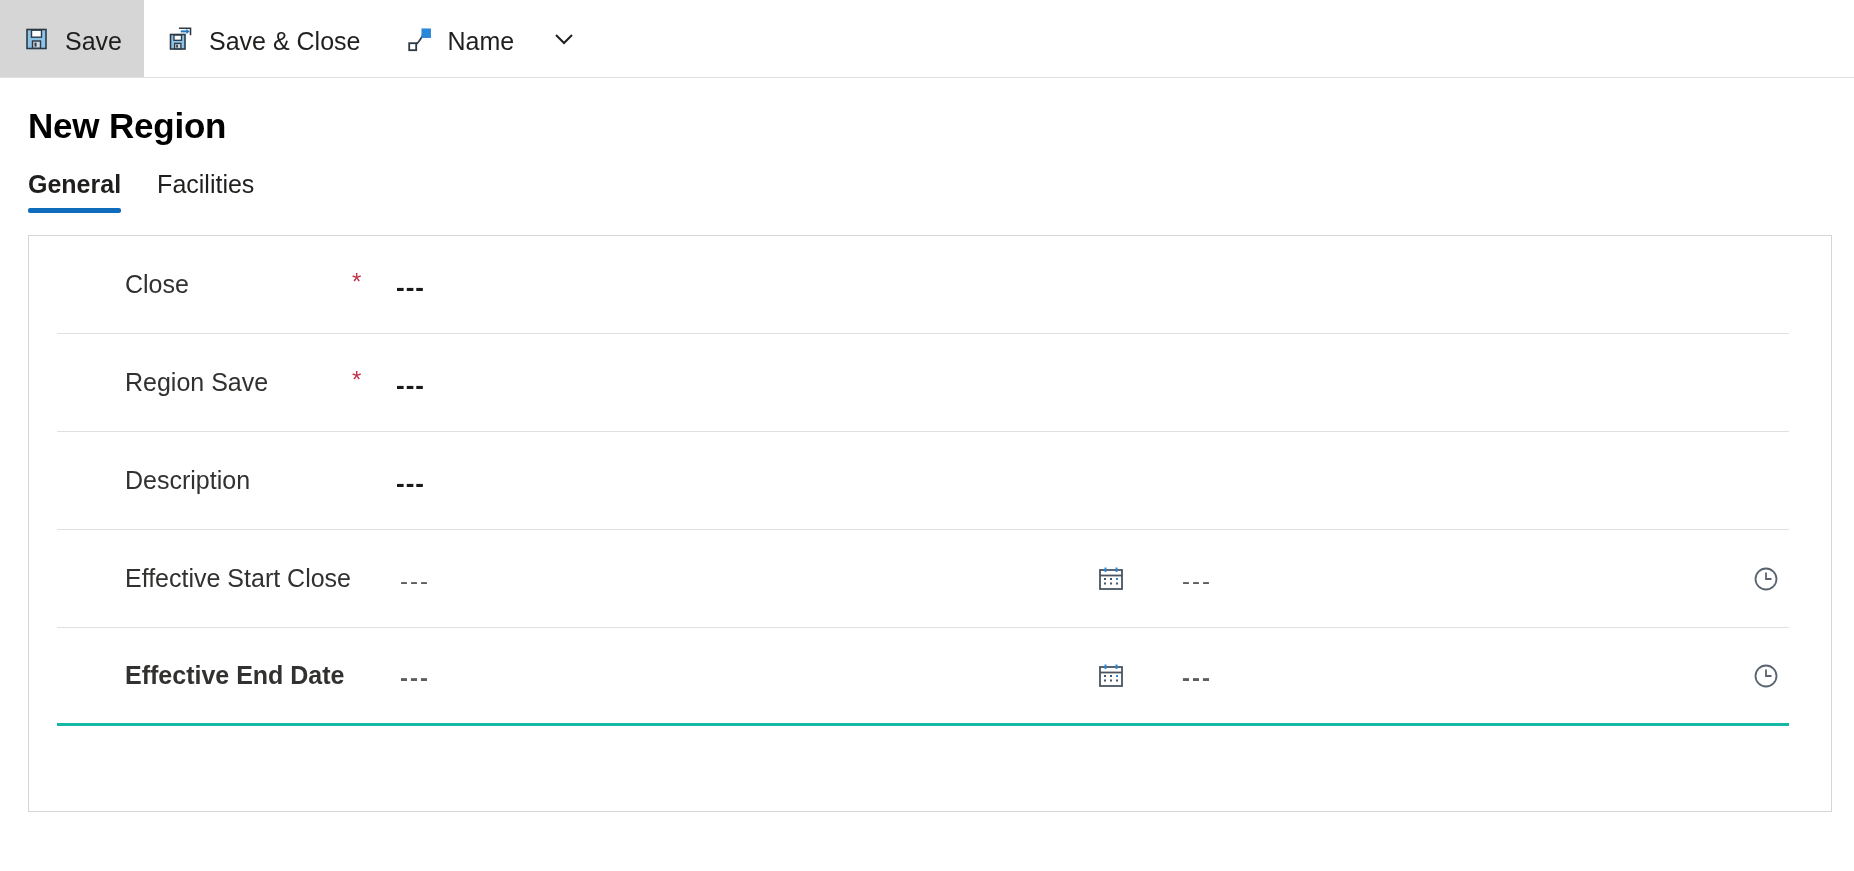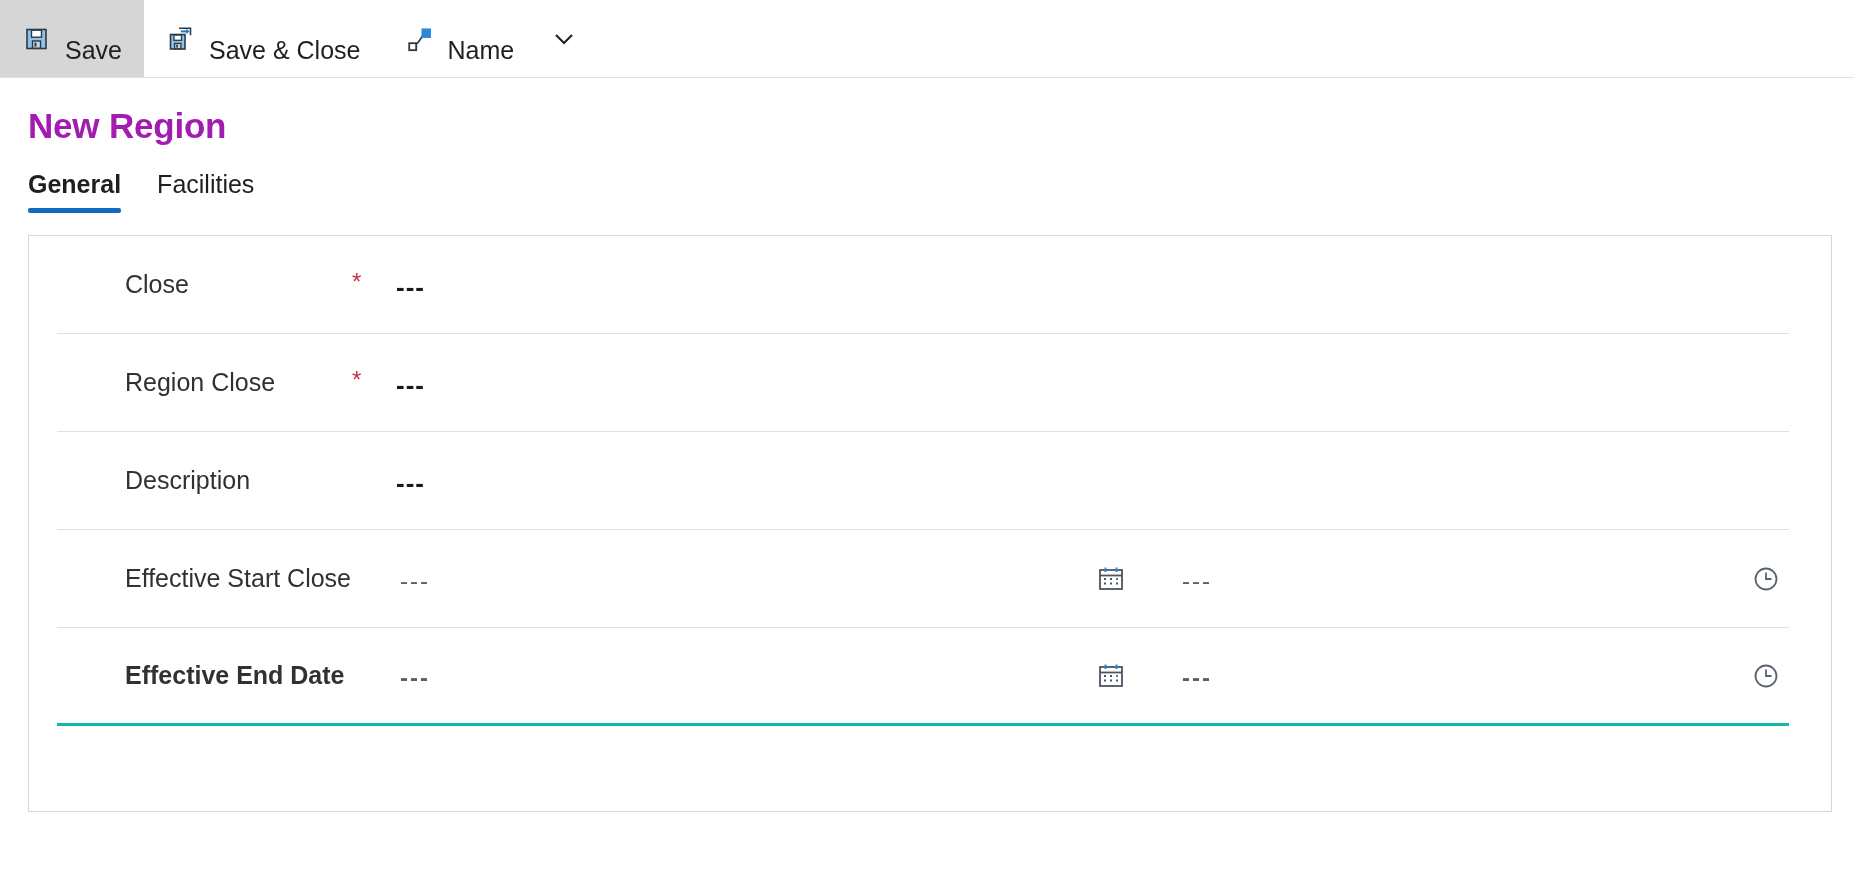--- a/index.html
+++ b/index.html
@@ -38,21 +38,21 @@
     color: #201f1e;
     white-space: nowrap;
     height: 100%;
   }
   .cmd-btn.active {
     background: #d6d6d6;
   }
   .cmd-btn .cmd-label {
     line-height: 1;
     position: relative;
-    top: 12px;
+    top: 3px;
   }
   .cmd-icon {
     display: inline-flex;
     align-items: center;
     justify-content: center;
     width: 30px;
     height: 30px;
     flex: none;
   }
   .chev-btn {
@@ -63,21 +63,21 @@
     cursor: pointer;
     background: transparent;
     border: none;
     height: 100%;
   }
 
   
   .page-title {
     font-size: 35px;
     font-weight: bold;
-    color: #a21caf;
+    color: #000000;
     margin: 0;
     padding: 28px 0 0 28px;
     letter-spacing: -0.2px;
   }
 
   
   .tab-strip {
     display: flex;
     align-items: flex-end;
     padding: 26px 14px 0 28px;
@@ -265,21 +265,21 @@
 <div class="form-card">
   <div class="form-rows">
 
     <div class="form-row">
       <span class="field-label">Close</span>
       <span class="req-star">*</span>
       <span class="value-strong">---</span>
     </div>
 
     <div class="form-row">
-      <span class="field-label">Region Close</span>
+      <span class="field-label">Region Save</span>
       <span class="req-star">*</span>
       <span class="value-strong">---</span>
     </div>
 
     <div class="form-row">
       <span class="field-label">Description</span>
       <span class="req-star hidden">*</span>
       <span class="value-strong">---</span>
     </div>
 

